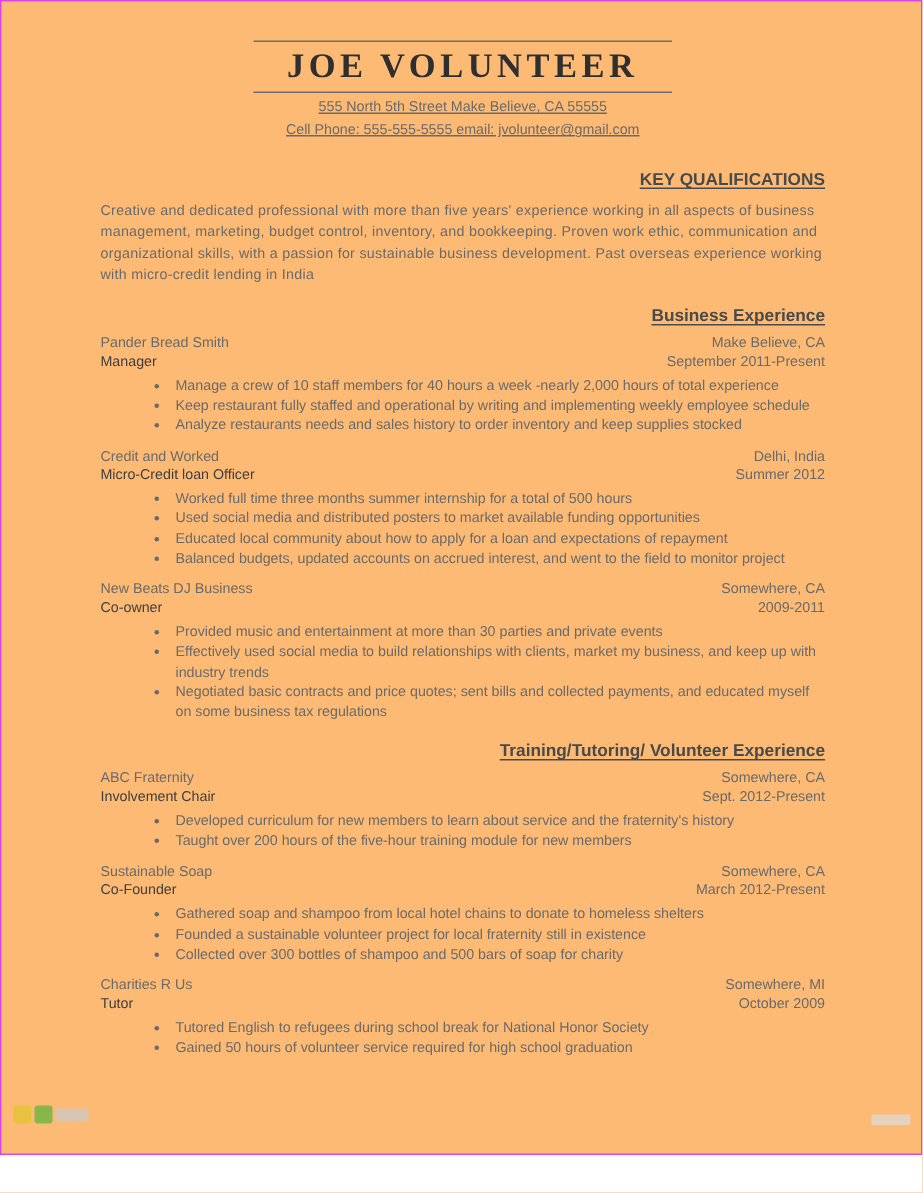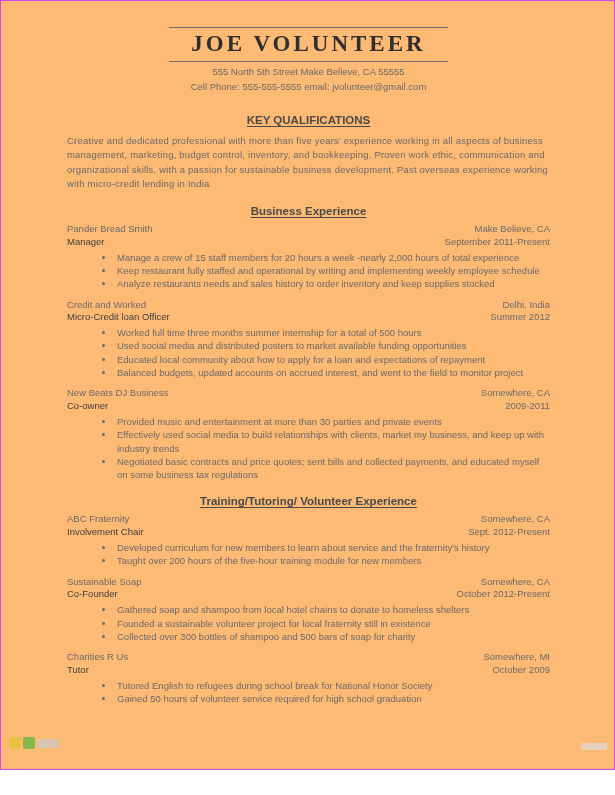--- a/index.html
+++ b/index.html
@@ -36,26 +36,27 @@
     font-weight: bold;
     font-size: 23px;
     letter-spacing: 3px;
     color: #2f2f2f;
     white-space: nowrap;
   }
   .addr {
     margin-top: 4px;
     font-size: 9.5px;
     color: #6a6a6a;
+    text-decoration: underline;
     text-underline-offset: 1px;
   }
   
   .section-heading {
     margin: 22px 0 6px 0;
-    text-align: center;
+    text-align: right;
     font-size: 11.5px;
     font-weight: bold;
     color: #4a4a4a;
     text-decoration: underline;
     text-underline-offset: 2px;
   }
   .section-heading.tight { margin-top: 14px; }
   
   .summary {
     margin: 8px 0 0 0;
@@ -149,21 +150,21 @@
     <section class="job">
       <div class="job-row">
         <span class="company">Pander Bread Smith</span>
         <span class="location">Make Believe, CA</span>
       </div>
       <div class="job-row">
         <span class="title">Manager</span>
         <span class="dates">September 2011-Present</span>
       </div>
       <ul class="bullets">
-        <li>Manage a crew of 15 staff members for 20 hours a week -nearly 2,000 hours of total experience</li>
+        <li>Manage a crew of 10 staff members for 40 hours a week -nearly 2,000 hours of total experience</li>
         <li>Keep restaurant fully staffed and operational by writing and implementing weekly employee schedule</li>
         <li>Analyze restaurants needs and sales history to order inventory and keep supplies stocked</li>
       </ul>
     </section>
 
     <section class="job">
       <div class="job-row">
         <span class="company">Credit and Worked</span>
         <span class="location">Delhi, India</span>
       </div>
@@ -212,21 +213,21 @@
       </ul>
     </section>
 
     <section class="job">
       <div class="job-row">
         <span class="company">Sustainable Soap</span>
         <span class="location">Somewhere, CA</span>
       </div>
       <div class="job-row">
         <span class="title">Co-Founder</span>
-        <span class="dates">October 2012-Present</span>
+        <span class="dates">March 2012-Present</span>
       </div>
       <ul class="bullets">
         <li>Gathered soap and shampoo from local hotel chains to donate to homeless shelters</li>
         <li>Founded a sustainable volunteer project for local fraternity still in existence</li>
         <li>Collected over 300 bottles of shampoo and 500 bars of soap for charity</li>
       </ul>
     </section>
 
     <section class="job">
       <div class="job-row">

